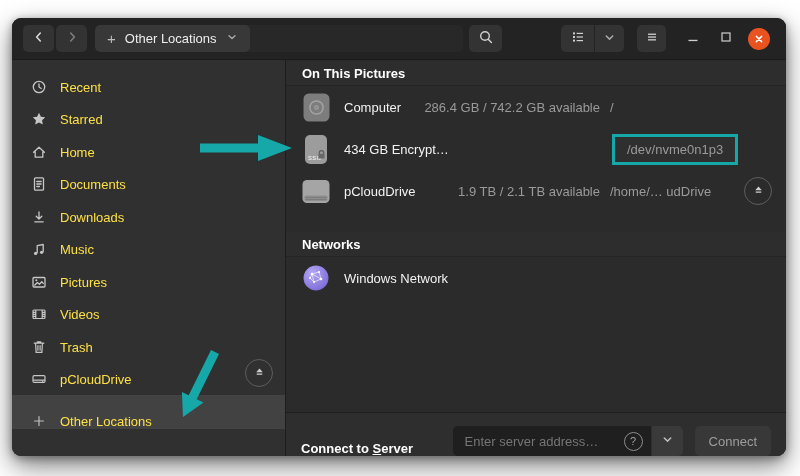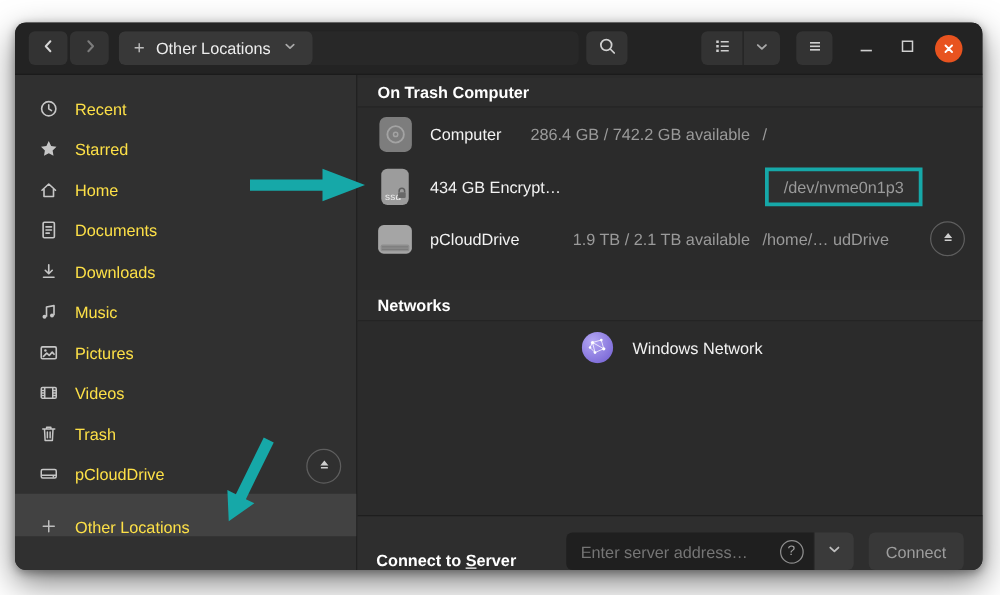--- a/index.html
+++ b/index.html
@@ -40,21 +40,21 @@
   .side-item .ico{width:16px;height:16px;flex:0 0 auto;display:flex;}
   .side-item.selected{margin-top:8px;height:34px;background:#424242;}
   .ejectbtn{margin-left:auto;width:26px;height:26px;border:1px solid #5e5e5e;border-radius:50%;
     display:flex;align-items:center;justify-content:center;background:transparent;}
   
   .main{flex:1;display:flex;flex-direction:column;background:#2b2b2b;min-width:0;}
   .content{flex:1;overflow:hidden;}
   .sect-header{height:23px;margin-top:2px;display:flex;align-items:center;padding:0 16px;
     font-weight:bold;color:#ffffff;background:#2d2d2d;border-bottom:1px solid #242424;}
   .sect-header.networks{margin-top:20px;height:24px;}
-  .row{height:42px;display:flex;align-items:center;padding:0 14px 0 16px;justify-content:center;}
+  .row{height:42px;display:flex;align-items:center;padding:0 14px 0 16px;}
   .ricon{width:28px;height:30px;margin-right:14px;flex:0 0 auto;display:flex;align-items:center;
     justify-content:center;position:relative;}
   .rname{color:#f2f2f2;white-space:nowrap;}
   .rsize{margin-left:auto;color:#9a9a9a;white-space:nowrap;}
   .rpath{width:130px;padding-left:10px;margin-left:0;color:#9a9a9a;white-space:nowrap;flex:0 0 auto;}
   .eject-slot{width:32px;display:flex;justify-content:flex-end;flex:0 0 auto;}
   .hl-box{display:inline-block;border:3px solid #16a8a8;padding:5px 12px;margin-left:2px;
     color:#9a9a9a;background:#2f2f2f;}
   
   .ssdic{width:22px;height:29px;background:#9c9c9c;border-radius:5px;position:relative;}
@@ -294,21 +294,21 @@
               </svg>
             </span>
           <span>Other Locations</span>
         </div>
       </div>
 
       <div class="main">
         <div class="content">
 
           <div class="sect-header">
-            <span>On Trash Computer</span>
+            <span>On This Pictures</span>
           </div>
 
           <div class="row">
             <span class="ricon">
               <svg width="27" height="29" viewBox="0 0 27 29">
                   <rect x="0.5" y="0.5" width="26" height="28" rx="5.5" fill="#7d7d7d"></rect>
                   <circle cx="13.5" cy="14.5" r="6.6" fill="none" stroke="#a3a3a3" stroke-width="1.5"></circle>
                   <circle cx="13.5" cy="14.5" r="1.7" fill="none" stroke="#a3a3a3" stroke-width="1.2"></circle>
                 </svg>
             </span>

